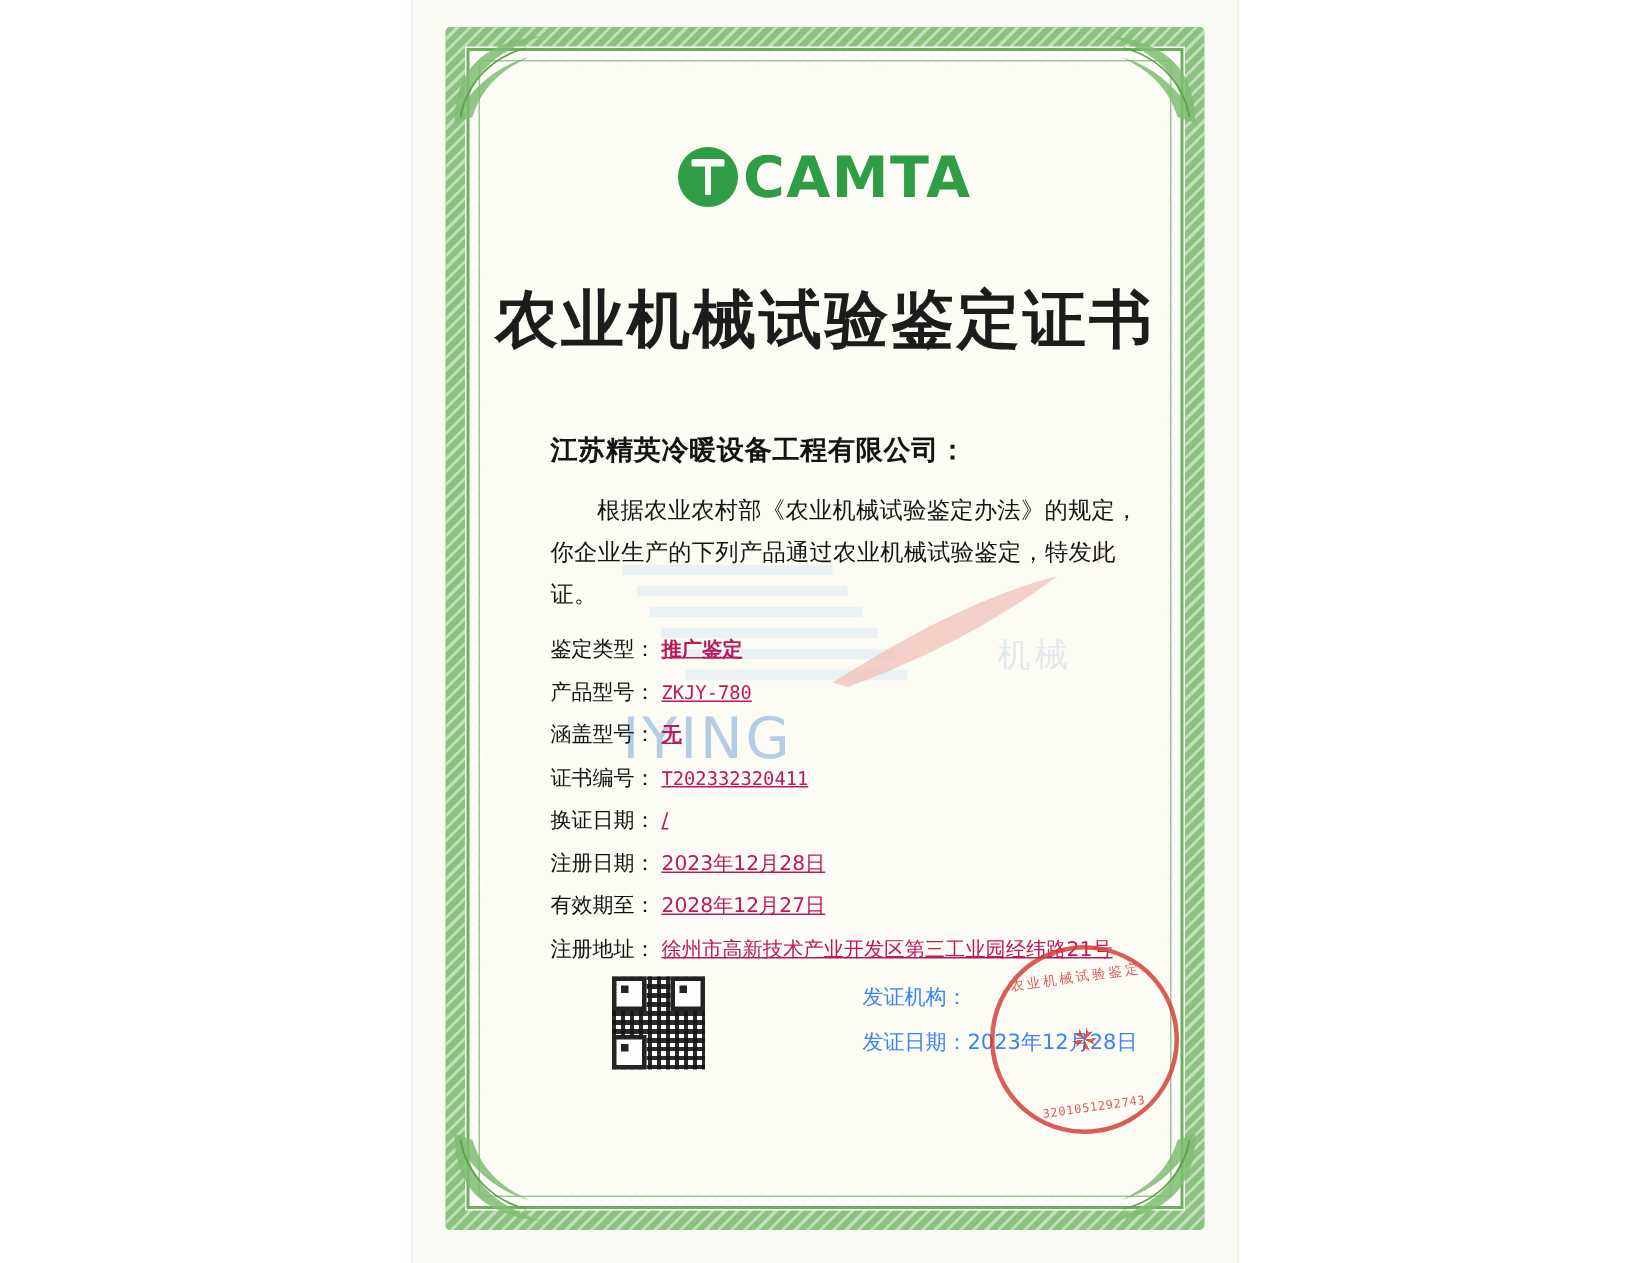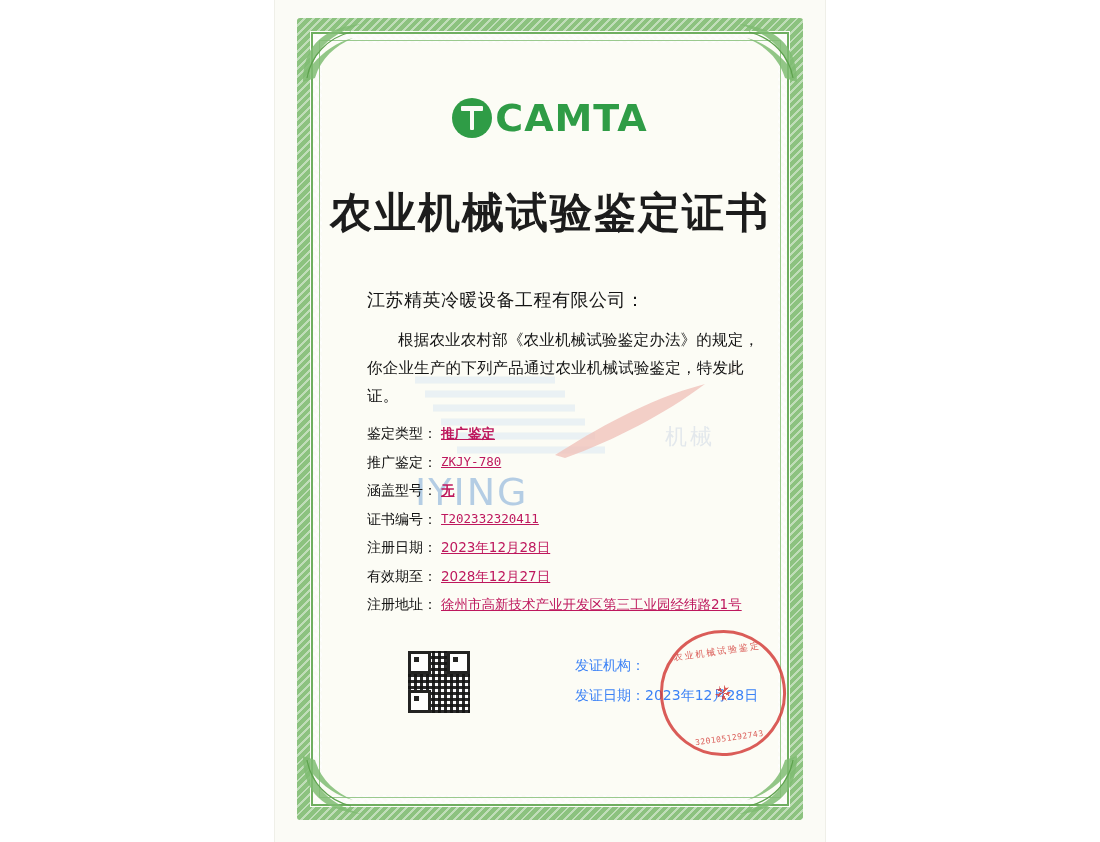--- a/index.html
+++ b/index.html
@@ -155,21 +155,21 @@
   .body-block {
     position: absolute;
     left: 92px;
     right: 58px;
     top: 288px;
     font-family: "DejaVu Sans", sans-serif;
     color: #141414;
   }
   .company {
     font-size: 18px;
-    font-weight: normal;
+    font-weight: bold;
     letter-spacing: 0.5px;
     margin-bottom: 14px;
   }
   .para {
     font-size: 15.5px;
     line-height: 28px;
     text-indent: 2em;
     letter-spacing: 0.2px;
     margin-bottom: 10px;
   }
@@ -395,34 +395,38 @@
 
       <div class="fields">
 
         <div class="field-row">
           <span class="f-label">鉴定类型：</span>
           <span class="f-value bold">推广鉴定</span>
         </div>
 
 
         <div class="field-row">
-          <span class="f-label">推广鉴定：</span>
+          <span class="f-label">产品型号：</span>
           <span class="f-value mono">ZKJY-780</span>
         </div>
 
         <div class="field-row">
           <span class="f-label">涵盖型号：</span>
           <span class="f-value bold">无</span>
         </div>
 
         <div class="field-row">
           <span class="f-label">证书编号：</span>
           <span class="f-value mono">T202332320411</span>
         </div>
 
+        <div class="field-row">
+          <span class="f-label">换证日期：</span>
+          <span class="f-value">/</span>
+        </div>
 
         <div class="field-row">
           <span class="f-label">注册日期：</span>
           <span class="f-value">2023年12月28日</span>
         </div>
 
         <div class="field-row">
           <span class="f-label">有效期至：</span>
           <span class="f-value">2028年12月27日</span>
         </div>

